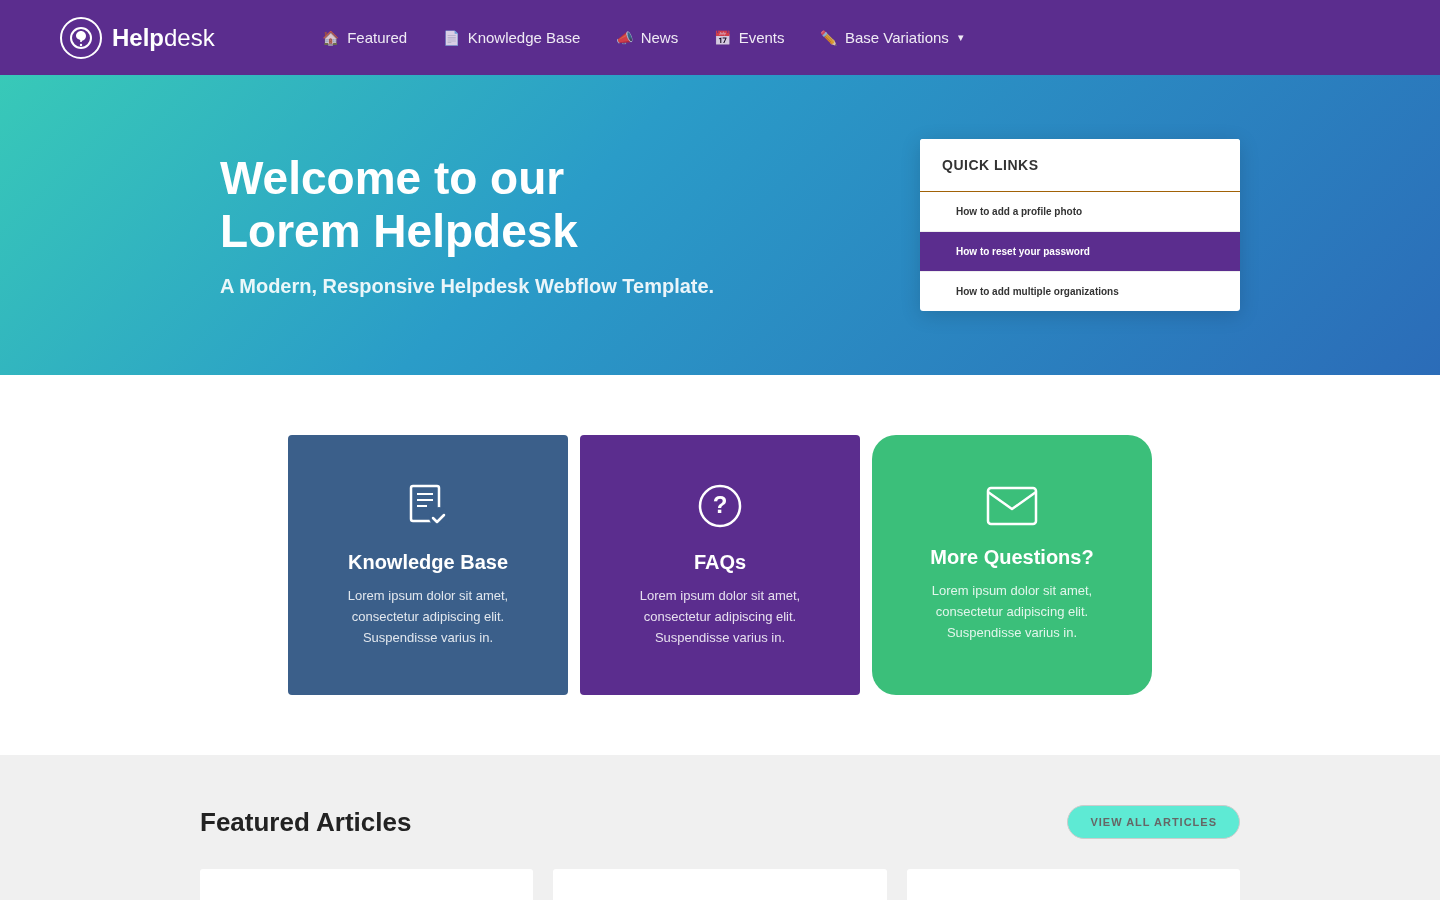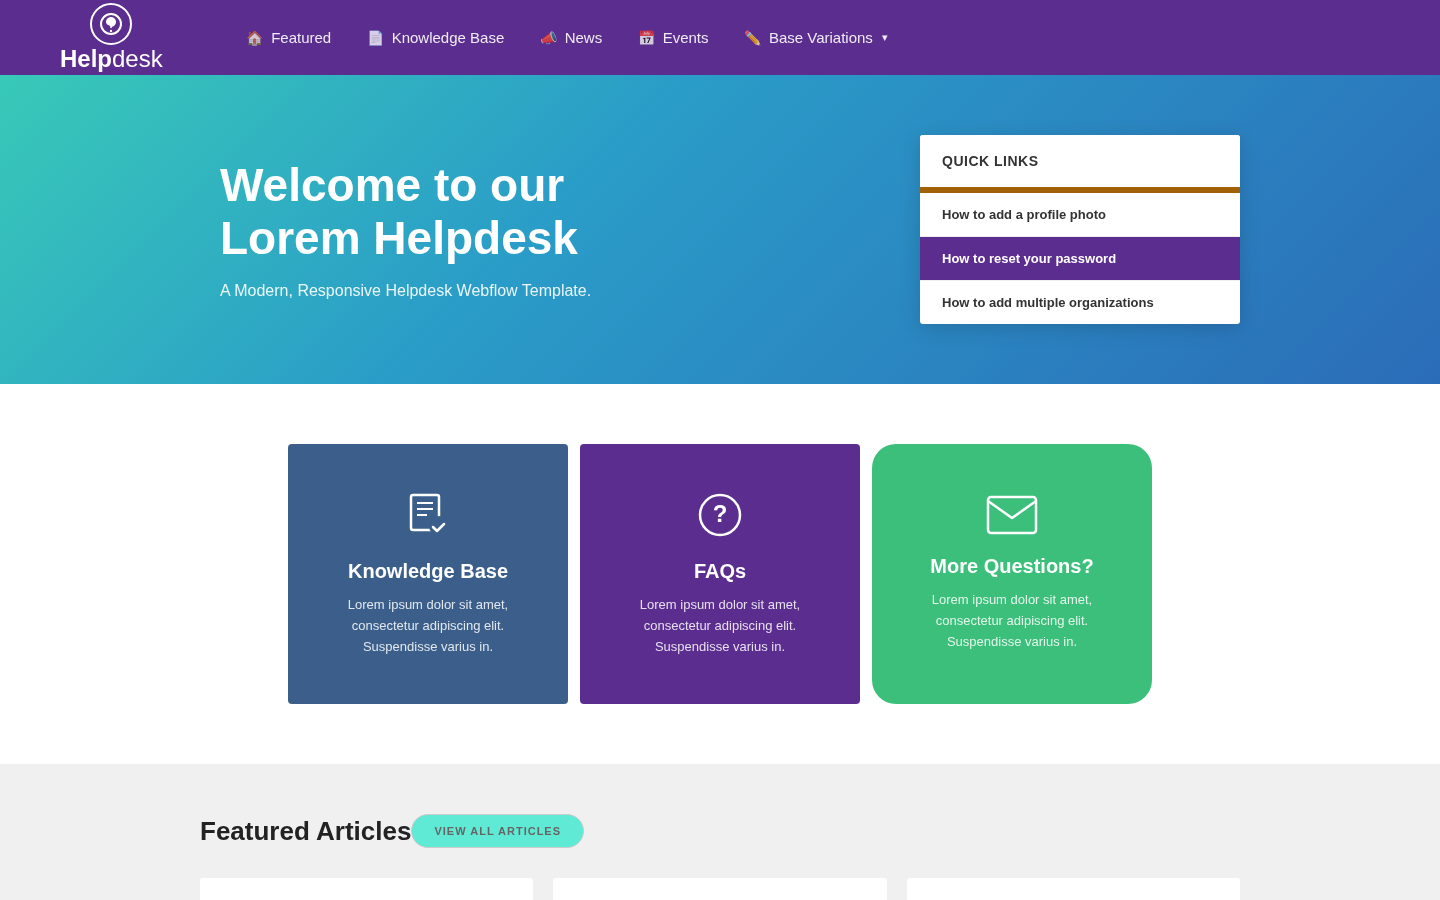--- a/index.html
+++ b/index.html
@@ -9,22 +9,22 @@
     header {
       background: #5b2d8e;
       height: 75px;
       display: flex;
       align-items: center;
       padding: 0 60px;
     }
     .logo-area {
       display: flex;
       align-items: center;
-      margin-right: 84px;
-      flex-direction: column;
+      gap: 10px;
+      margin-right: 108px;
     }
     .logo-icon {
       width: 42px; height: 42px;
       border: 2.5px solid white;
       border-radius: 50%;
       display: flex; align-items: center; justify-content: center;
       color: white; font-size: 20px;
     }
     .logo-text {
       font-size: 24px;
@@ -61,45 +61,45 @@
     }
     .hero-content { flex: 1; }
     .hero-title {
       font-size: 46px;
       font-weight: 800;
       color: white;
       line-height: 1.15;
       margin-bottom: 18px;
     }
     .hero-subtitle {
-      font-size: 16px;
+      font-size: 20px;
       color: rgba(255,255,255,0.9);
-      font-weight: 400;
+      font-weight: 700;
     }
     .quick-links-card {
       background: white;
       min-width: 320px;
       max-width: 340px;
       border-radius: 3px;
       overflow: hidden;
       box-shadow: 0 4px 20px rgba(0,0,0,0.15);
       margin-left: 60px;
     }
     .quick-links-header {
       background: white;
       padding: 18px 22px;
       font-size: 14px;
       font-weight: 700;
       color: #333;
       letter-spacing: 0.5px;
-      border-bottom: 6px solid #a16207;
+      border-bottom: 1px solid #a16207;
     }
     .quick-link-item {
-      padding: 14px 22px;
-      font-size: 13px;
+      padding: 14px 36px;
+      font-size: 10px;
       font-weight: 600;
       cursor: pointer;
       color: #333;
       border-bottom: 1px solid #eee;
     }
     .quick-link-item:last-child { border-bottom: none; }
     .quick-link-item:nth-child(3) {
       background: #5b2d8e;
       color: white;
     }
@@ -141,20 +141,21 @@
       line-height: 1.6;
     }
 
     
     .featured-section {
       background: #f0f0f0;
       padding: 50px 200px 30px;
     }
     .featured-header {
       display: flex;
+      justify-content: space-between;
       align-items: center;
       margin-bottom: 30px;
     }
     .featured-title {
       font-size: 26px;
       font-weight: 800;
       color: #222;
     }
     .view-all-btn {
       background: #5eead4;

